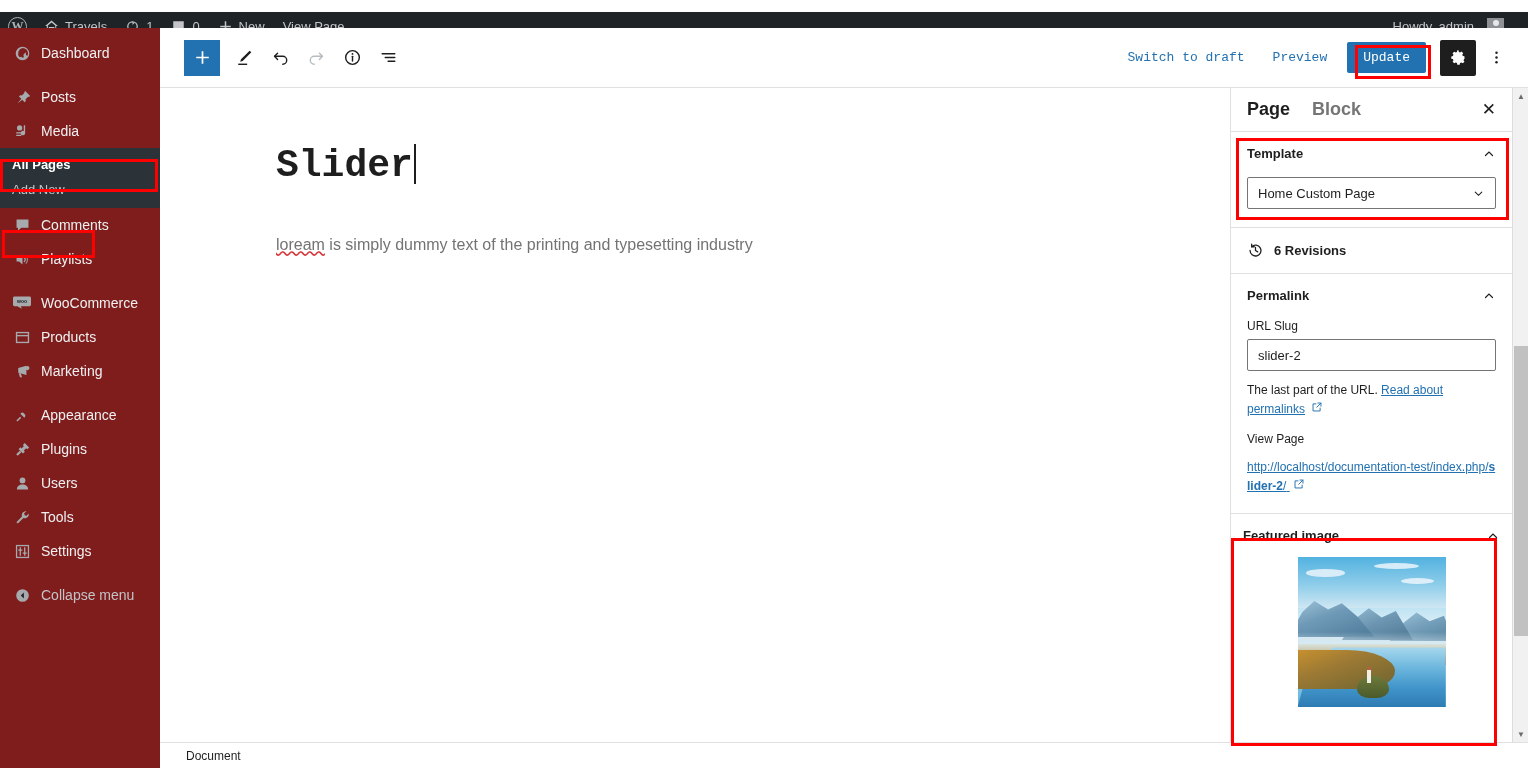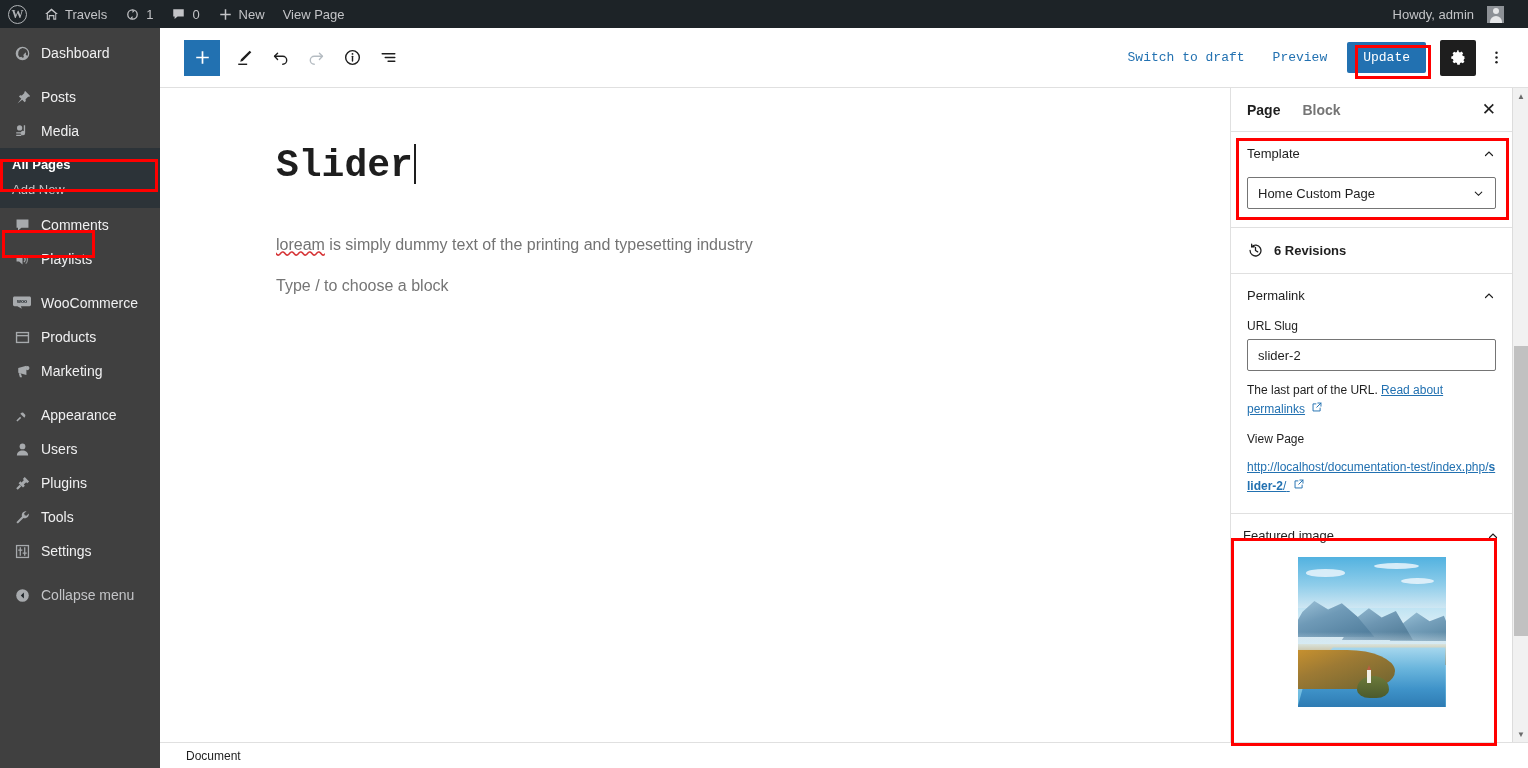--- a/index.html
+++ b/index.html
@@ -4,21 +4,21 @@
 <style>
   * { box-sizing: border-box; margin: 0; padding: 0; }
   html, body {
     width: 1528px; height: 768px;
     font-family: "Liberation Sans", sans-serif;
     overflow: hidden; background: #fff;
   }
 
   
   #adminbar {
-    position: absolute; top: 0; left: 0; width: 1528px; height: 28px;
+    position: absolute; top: 12px; left: 0; width: 1528px; height: 28px;
     background: #1d2327; color: #c3c4c7;
     display: flex; align-items: center; font-size: 13px;
   }
   .ab-item {
     display: flex; align-items: center; gap: 6px;
     height: 28px; padding: 0 9px; color: #c3c4c7; white-space: nowrap;
   }
   .ab-item:first-child { padding-left: 8px; padding-right: 8px; }
   .ab-spacer { flex: 1; }
   .wp-logo {
@@ -40,21 +40,21 @@
     width:6px; height:6px; border-radius:50%; background:#e6e7e8;
   }
   .avatar-mini::after {
     content:""; position:absolute; bottom:0; left:2.5px;
     width:12px; height:7px; border-radius:6px 6px 0 0; background:#e6e7e8;
   }
 
   
   #adminmenu {
     position: absolute; top: 28px; left: 0; width: 160px; height: 740px;
-    background: #404040; color: #f0f0f1; font-size: 14px;
+    background: #7f1d1d; color: #f0f0f1; font-size: 14px;
   }
   .menu-row {
     display: flex; align-items: center; gap: 9px;
     height: 34px; padding-left: 12px; color: #f0f0f1; position: relative;
   }
   .menu-row .mlabel { line-height: 1; }
   .menu-row.sep { margin-top: 10px; }
   .menu-row.current {
     background: #2271b1; color: #fff; font-weight: 600;
   }
@@ -136,26 +136,26 @@
   
   #settings {
     position: absolute; top: 88px; left: 1230px; width: 282px; height: 654px;
     background: #fff; border-left: 1px solid #e0e0e0;
     font-size: 13px; color: #1e1e1e; overflow: hidden;
   }
   .stabs {
     height: 44px; display: flex; align-items: center; padding: 0 16px;
     border-bottom: 1px solid #e0e0e0; gap: 22px;
   }
-  .stab { font-size: 14px; color: #757575; font-weight: 600; }
+  .stab { font-size: 18px; color: #757575; font-weight: 600; }
   .stab.active { color: #1e1e1e; }
   .stab-close { margin-left: auto; font-size: 17px; color: #1e1e1e; line-height: 1; }
   .spanel { border-bottom: 1px solid #e0e0e0; padding: 14px 16px; }
   .spanel-hdr {
-    display: flex; align-items: center; font-weight: 400; font-size: 13px;
+    display: flex; align-items: center; font-weight: 700; font-size: 13px;
     color: #1e1e1e;
   }
   .chev { margin-left: auto; color: #1e1e1e; }
   .tpl-select {
     margin-top: 16px; width: 100%; height: 32px; border: 1px solid #757575;
     border-radius: 2px; display: flex; align-items: center; padding: 0 10px;
     font-size: 13px; color: #1e1e1e; background: #fff;
   }
   .tpl-select .chev { margin-left: auto; font-size: 11px; }
   .revrow { display: flex; align-items: center; gap: 10px; font-weight: 700; text-align: center; }
@@ -408,35 +408,35 @@
           <path d="M16.6 3.4 12 8l-1.4-1.4a4.6 4.6 0 0 0-3.2 1.2l4.8 4.8A4.6 4.6 0 0 0 13.4 9.4L12 8l4.6-4.6z"></path>
           <path d="M7.2 11.6 2.8 16l1.2 1.2 4.4-4.4-1.2-1.2z"></path>
         </svg>
     </span>
     <span class="mlabel">Appearance</span>
   </div>
 
   <div class="menu-row">
     <span class="mi">
       <svg width="17" height="17" viewBox="0 0 20 20" fill="currentColor">
+          <path d="M12.6 2.4 10.4 4.6l1.3 1.3-2.8 2.8-1.3-1.3-2.2 2.2 5.2 5.2 2.2-2.2-1.3-1.3 2.8-2.8 1.3 1.3 2.2-2.2-5.2-5.2z"></path>
+          <path d="M6.8 11.4 2.6 15.6l1.8 1.8 4.2-4.2-1.8-1.8z"></path>
+        </svg>
+    </span>
+    <span class="mlabel">Plugins</span>
+  </div>
+
+  <div class="menu-row">
+    <span class="mi">
+      <svg width="17" height="17" viewBox="0 0 20 20" fill="currentColor">
           <circle cx="10" cy="6.4" r="3.4"></circle>
           <path d="M3.4 17c0-3.6 3-5.8 6.6-5.8s6.6 2.2 6.6 5.8H3.4z"></path>
         </svg>
     </span>
     <span class="mlabel">Users</span>
-  </div>
-
-  <div class="menu-row">
-    <span class="mi">
-      <svg width="17" height="17" viewBox="0 0 20 20" fill="currentColor">
-          <path d="M12.6 2.4 10.4 4.6l1.3 1.3-2.8 2.8-1.3-1.3-2.2 2.2 5.2 5.2 2.2-2.2-1.3-1.3 2.8-2.8 1.3 1.3 2.2-2.2-5.2-5.2z"></path>
-          <path d="M6.8 11.4 2.6 15.6l1.8 1.8 4.2-4.2-1.8-1.8z"></path>
-        </svg>
-    </span>
-    <span class="mlabel">Plugins</span>
   </div>
 
   <div class="menu-row">
     <span class="mi">
       <svg width="17" height="17" viewBox="0 0 20 20" fill="currentColor">
           <path d="M14.8 2.6a4.8 4.8 0 0 0-5.4 6.3L2.8 15.5l1.7 1.7 6.6-6.6a4.8 4.8 0 0 0 6.3-5.4l-2.7 2.7-2.2-.6-.6-2.2 2.9-2.5z"></path>
         </svg>
     </span>
     <span class="mlabel">Tools</span>
   </div>
@@ -516,21 +516,20 @@
           <circle cx="10" cy="15.6" r="1.45"></circle>
       </svg>
     </div>
   </div>
 </div>
 
 <div id="canvas">
   <div id="doc">
     <h1 id="post-title"><span>Slider</span><span class="caret"></span></h1>
     <p id="para"><span class="spell">loream</span><span> is simply dummy text of the printing and typesetting industry</span></p>
-    <p id="placeholder">Type / to choose a block</p>
   </div>
 </div>
 
 <div id="settings">
 
   <div class="stabs">
     <span class="stab active">Page</span>
     <span class="stab">Block</span>
     <span class="stab-close">✕</span>
   </div>

